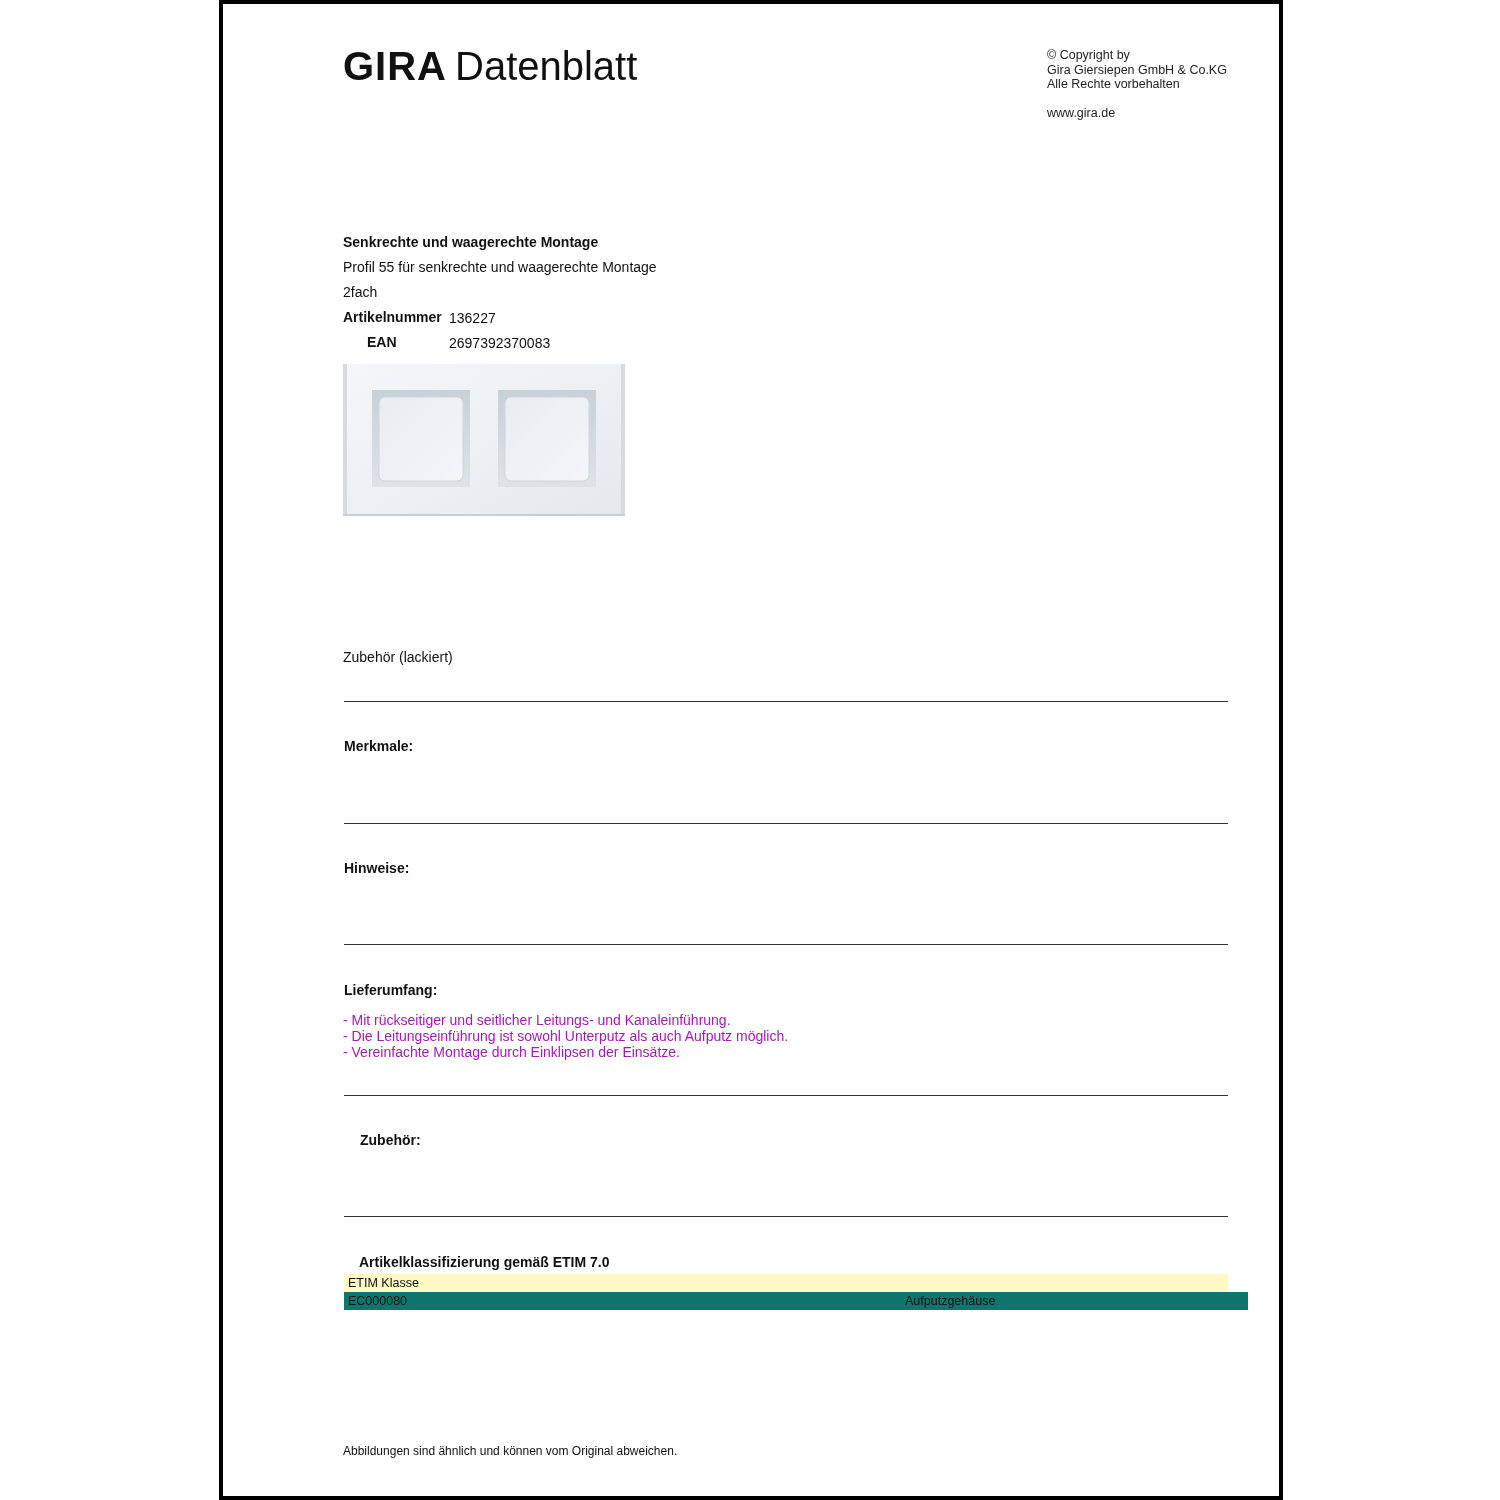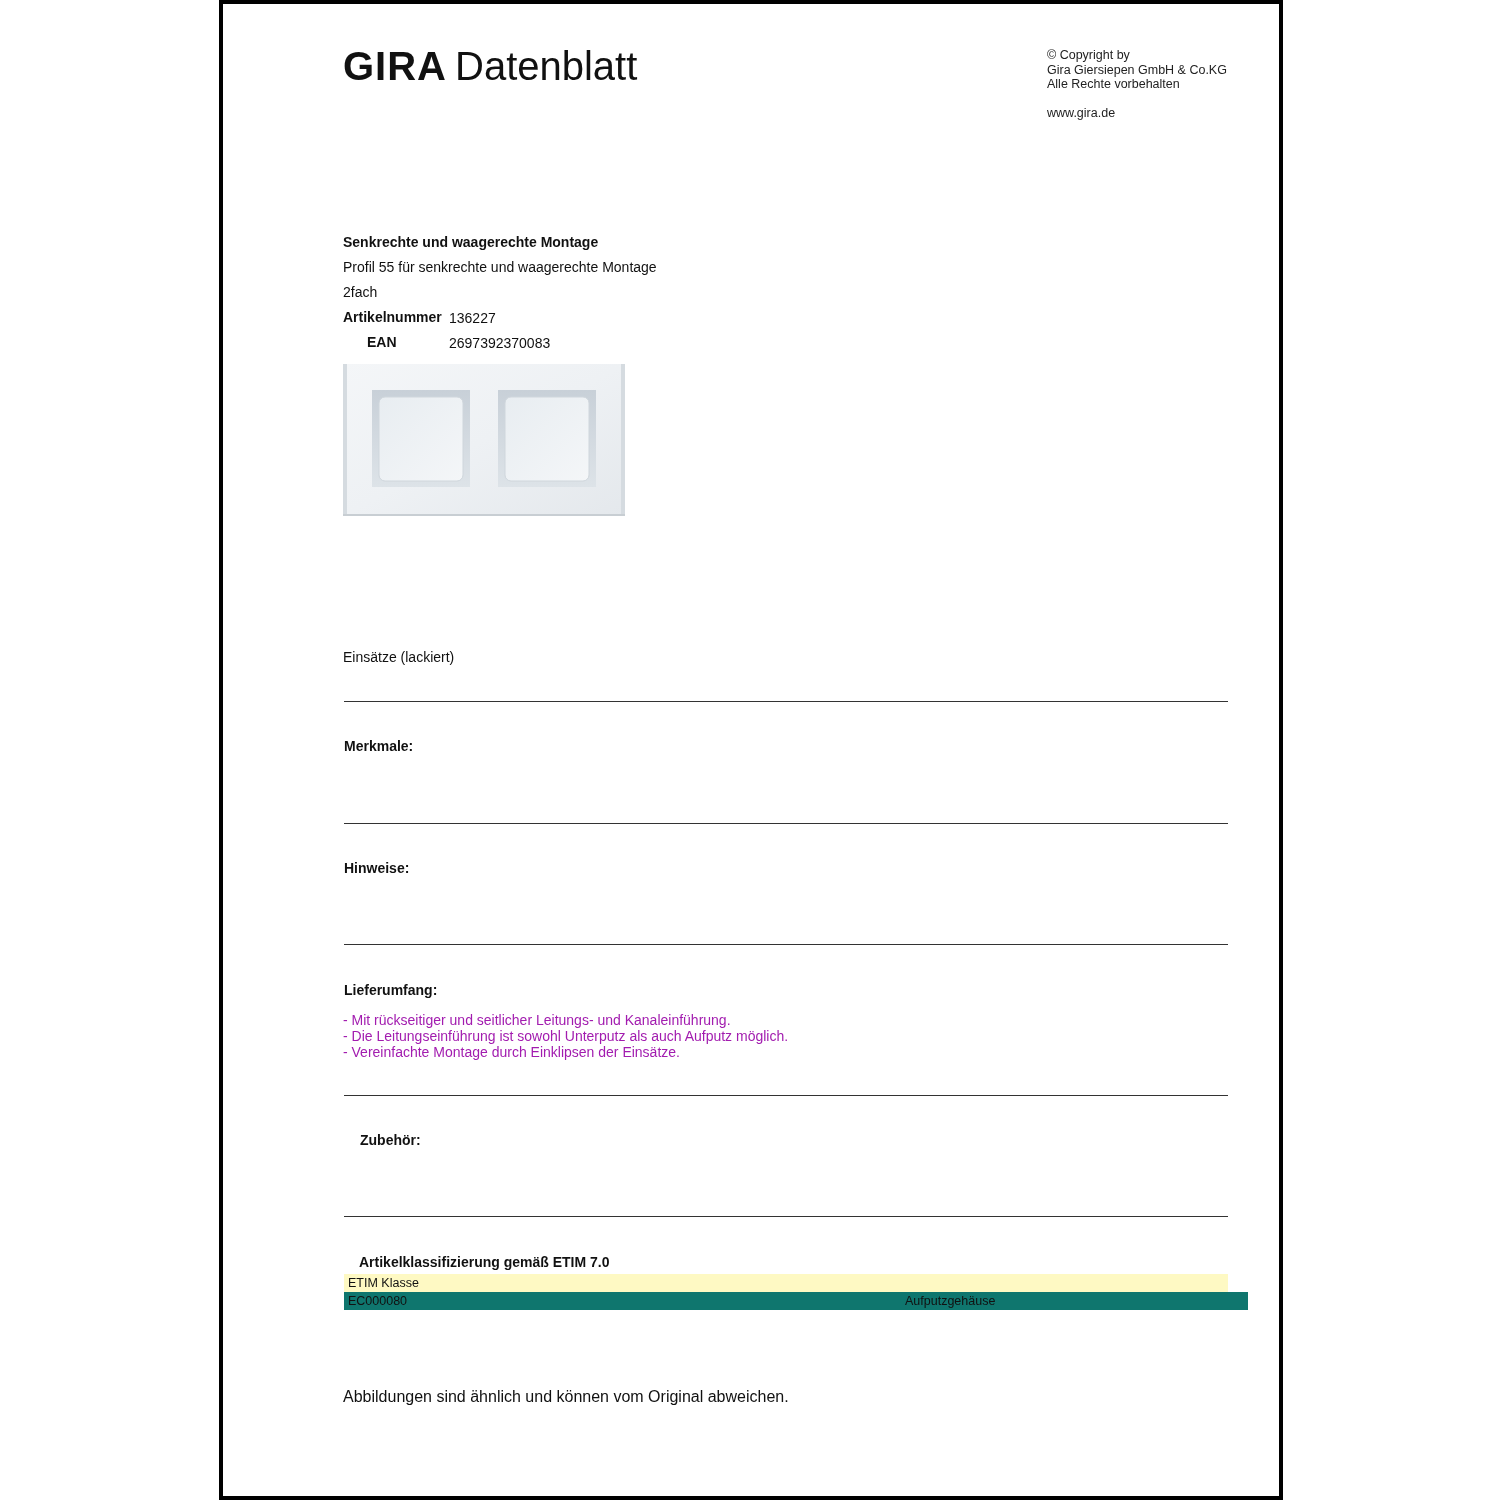--- a/index.html
+++ b/index.html
@@ -15,21 +15,21 @@
     .copyright .url { margin-top: 14px; }
     .small { font-size: 14px; line-height: 25px; }
     .bold { font-weight: bold; }
     .rule { position: absolute; left: 344px; width: 884px; height: 0; border-top: 1.5px solid #333; }
     .heading { font-size: 14px; font-weight: bold; }
     .body-text { font-size: 14px; line-height: 16px; color:#a21caf; }
     .etim-title { left: 348px; top: 1254px; font-size: 14px; font-weight: bold; margin-left: 11px; }
     .etim-row { position: absolute; left: 344px; width: 884px; height: 18px; font-size: 12.5px; line-height: 18px; }
     .etim-row .c1 { position: absolute; left: 4px; }
     .etim-row .c2 { position: absolute; left: 537px; margin-left: 24px; }
-    .footer { left: 343px; top: 1388px; font-size: 16px; color: #111; text-align: center; }
+    .footer { left: 343px; top: 1444px; font-size: 12px; color: #111; text-align: center; }
     .product-img { left: 343px; top: 364px; width: 282px; height: 152px; }
   </style>
 </head>
 <body>
 
 <div class="page"></div>
 
 <div class="abs brand">
   <span class="gira">GIRA</span><span class="title">Datenblatt</span>
 </div>
@@ -70,21 +70,21 @@
     <rect x="0" y="0" width="4" height="152" fill="#d5dbe0"></rect>
     <rect x="278" y="0" width="4" height="152" fill="#d5dbe0"></rect>
     <rect x="0" y="150" width="282" height="2" fill="#c8ced3"></rect>
     <rect x="29" y="26" width="98" height="97" fill="url(#holeg)"></rect>
     <rect x="36" y="33" width="84" height="84" rx="6" fill="url(#innerg)" stroke="#cfd6dc"></rect>
     <rect x="155" y="26" width="98" height="97" fill="url(#holeg)"></rect>
     <rect x="162" y="33" width="84" height="84" rx="6" fill="url(#innerg)" stroke="#cfd6dc"></rect>
   </svg>
 </div>
 
-<div class="abs small" style="left:343px; top:645px;">Einsätze (lackiert)</div>
+<div class="abs small" style="left:343px; top:645px;">Zubehör (lackiert)</div>
 <div class="rule" style="top:701px;"></div>
 
 <div class="abs heading" style="left:344px; top:738px;">Merkmale:</div>
 <div class="rule" style="top:823px;"></div>
 
 <div class="abs heading" style="left:344px; top:860px;">Hinweise:</div>
 <div class="rule" style="top:944px;"></div>
 
 <div class="abs heading" style="left:344px; top:982px;">Lieferumfang:</div>
 <div class="abs body-text" style="left:343px; top:1012px;">

